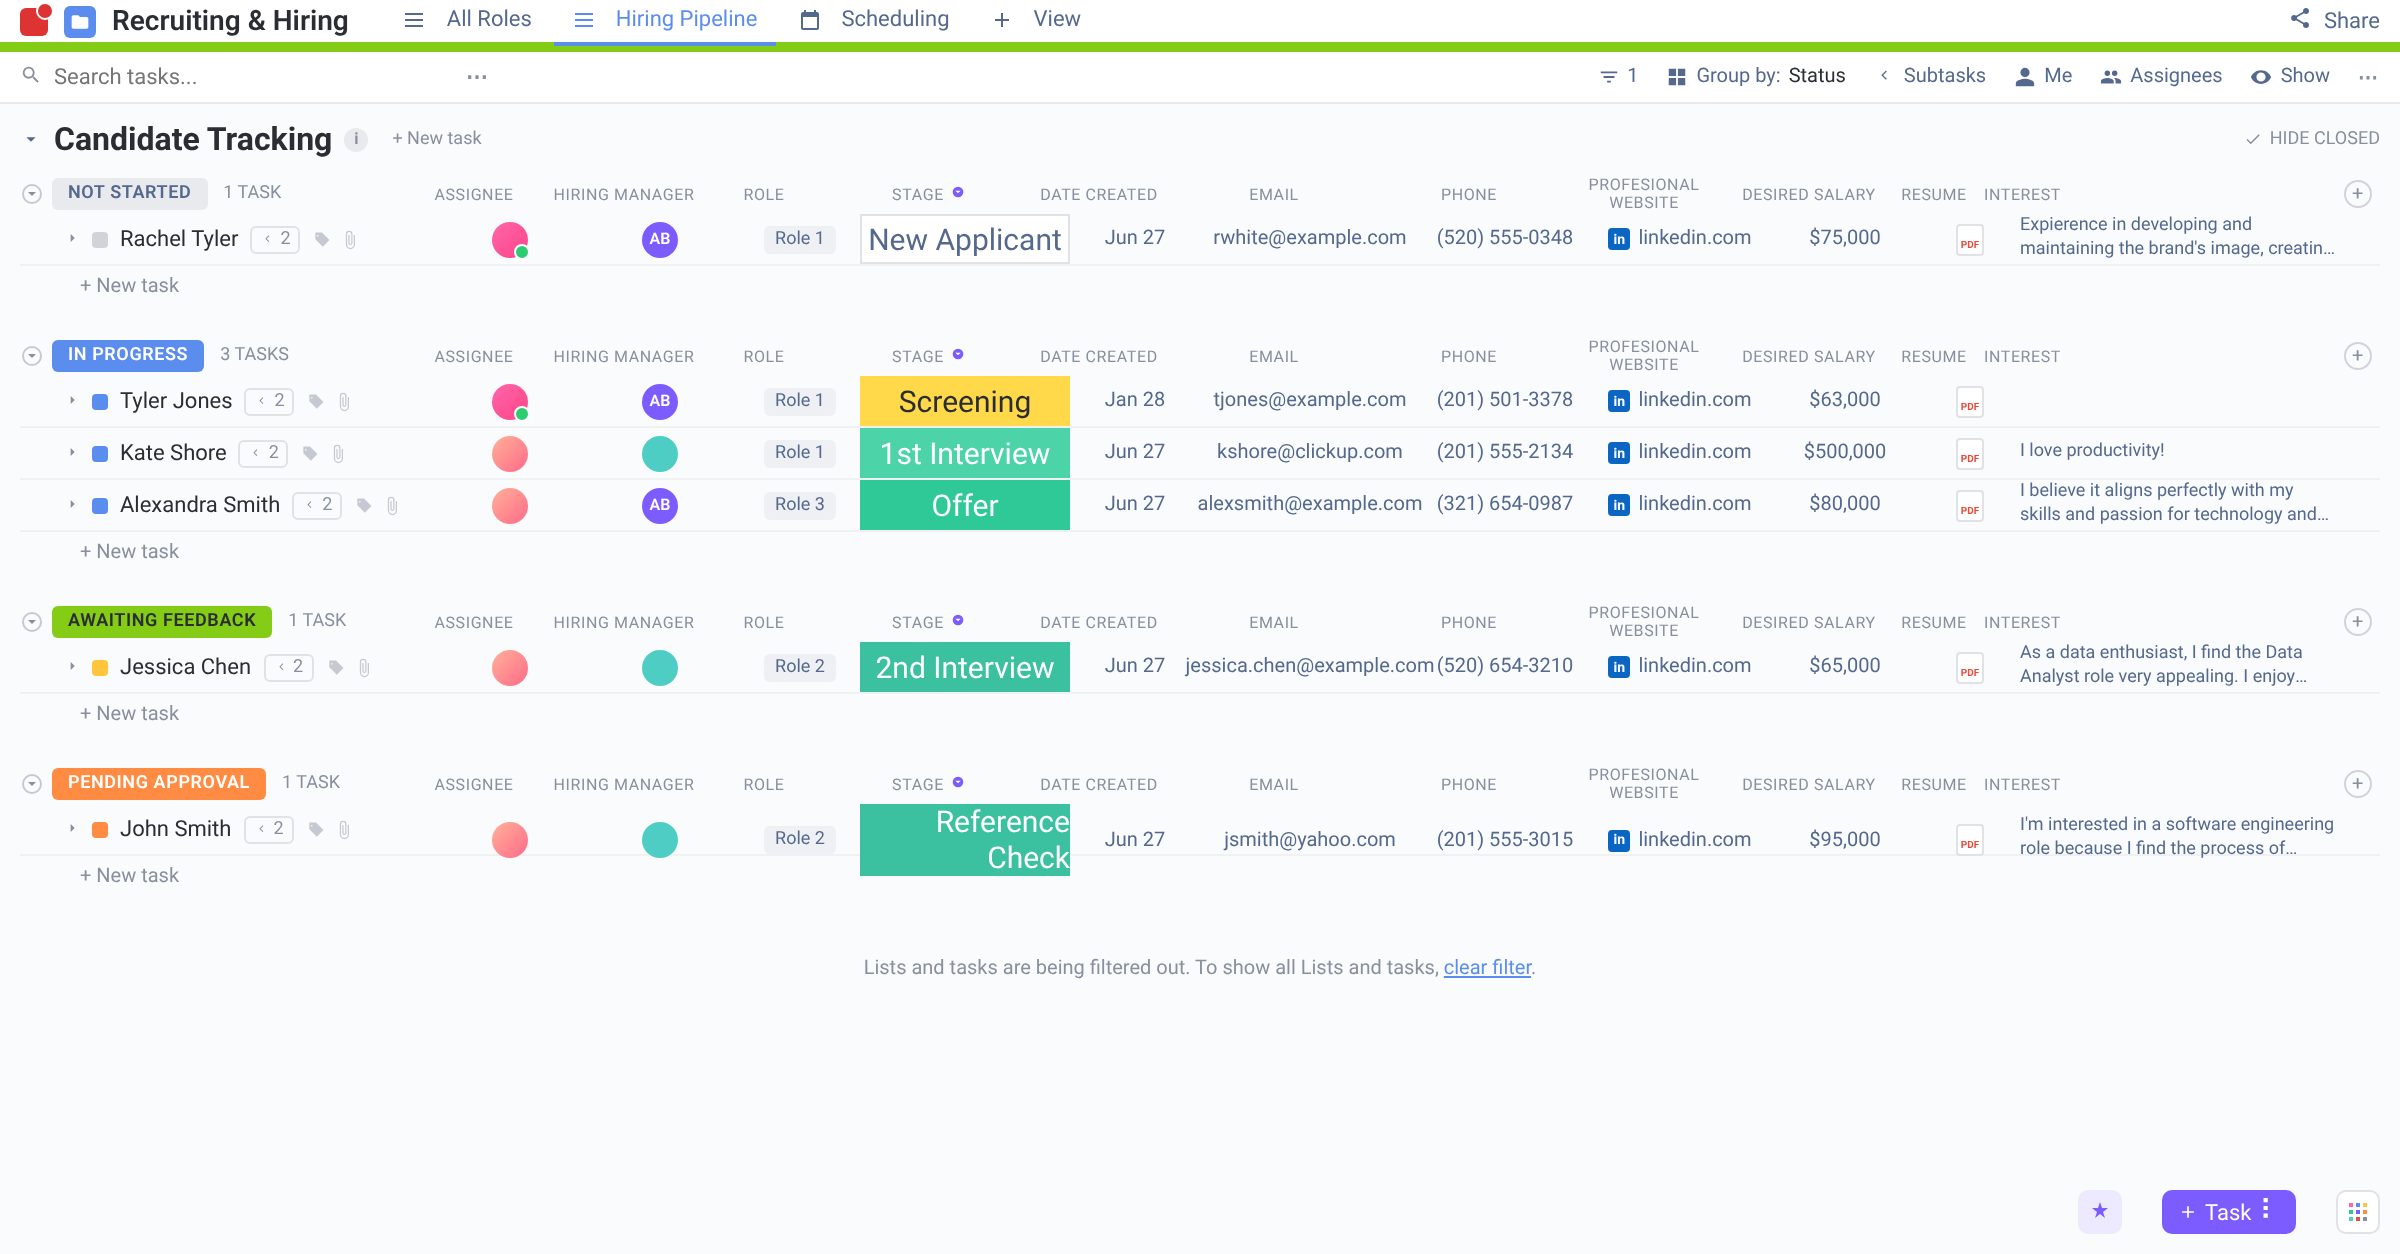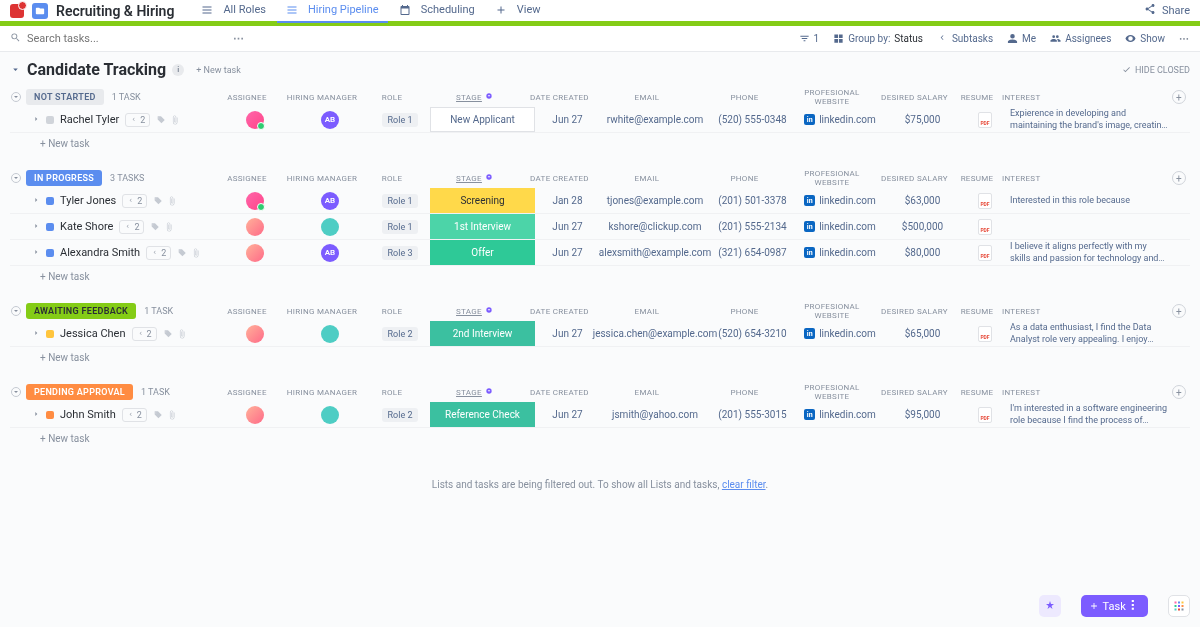--- a/index.html
+++ b/index.html
@@ -43,24 +43,24 @@
 .group { margin-bottom: 14px; }
 .group-hdr-row { display: flex; align-items: center; height: 20px; position: relative; }
 .group-toggle { width: 12px; height: 12px; margin-right: 4px; cursor: pointer; }
 .group-toggle svg { width: 12px; height: 12px; fill: #87909e; }
 .status-pill { display: inline-flex; align-items: center; padding: 3px 8px; border-radius: 3px; font-size: 9px; font-weight: 600; text-transform: uppercase; letter-spacing: 0.3px; }
 .pill-not-started { background: #e8eaed; color: #54698d; }
 .pill-in-progress { background: #5b8def; color: #fff; }
 .pill-awaiting { background: #84cc16; color: #2a2e34; }
 .pill-pending { background: #ff8c42; color: #fff; }
 .task-count { font-size: 9px; color: #87909e; margin-left: 8px; }
-.col-headers { position: absolute; left: 202px; right: 0; display: grid; grid-template-columns: 70px 80px 60px 105px 65px 110px 85px 90px 75px 50px 1fr 18px; font-size: 8px; color: #87909e; text-transform: uppercase; letter-spacing: 0.3px; align-items: center; }
+.col-headers { position: absolute; left: 192px; right: 0; display: grid; grid-template-columns: 70px 80px 60px 105px 65px 110px 85px 90px 75px 50px 1fr 18px; font-size: 8px; color: #87909e; text-transform: uppercase; letter-spacing: 0.3px; align-items: center; }
 .col-headers > div { text-align: center; }
 .col-headers .left { text-align: left; }
-.stage-hdr { display: flex; align-items: center; justify-content: center; gap: 3px; text-decoration: underline; }
+.stage-hdr { display: flex; align-items: center; justify-content: center; gap: 3px; }
 .stage-caret svg { width: 8px; height: 8px; fill: #87909e; }
 .plus-col { width: 14px; height: 14px; border: 1px solid #d0d4da; border-radius: 50%; display: flex; align-items: center; justify-content: center; font-size: 10px; color: #87909e; cursor: pointer; }
 
 .row { display: flex; align-items: stretch; min-height: 26px; border-bottom: 1px solid #f0f1f3; position: relative; }
 .row-left { display: flex; align-items: center; width: 210px; padding-left: 22px; gap: 6px; }
 .row-caret svg { width: 8px; height: 8px; fill: #87909e; }
 .status-dot { width: 8px; height: 8px; border-radius: 2px; flex-shrink: 0; }
 .dot-grey { background: #d0d4da; }
 .dot-blue { background: #5b8def; }
 .dot-yellow { background: #ffc53d; }
@@ -77,21 +77,21 @@
 
 .avatar { width: 18px; height: 18px; border-radius: 50%; display: inline-flex; align-items: center; justify-content: center; font-size: 8px; font-weight: 600; color: #fff; position: relative; }
 .av-1 { background: linear-gradient(135deg,#f6a,#f48); }
 .av-2 { background: #7c5cff; }
 .av-green-dot::after { content:""; position:absolute; bottom:-1px; right:-1px; width:6px;height:6px;background:#2ecc71;border:1px solid #fff;border-radius:50%; }
 .av-3 { background: linear-gradient(135deg,#ffb199,#ff6a88); }
 .av-5 { background: #4ecdc4; }
 
 .role-chip { display: inline-block; background: #eef0f3; color: #54698d; font-size: 9px; padding: 2px 6px; border-radius: 3px; }
 
-.stage-cell { height: 100%; display: flex; align-items: center; justify-content: center; font-size: 10px; }
+.stage-cell { height: 100%; display: flex; align-items: center; justify-content: center; font-size: 15px; text-align: right; }
 .stage-new-applicant { background: #fff; border: 1px solid #e0e2e6; color: #54698d; }
 .stage-screening { background: #ffd94a; color: #2a2e34; }
 .stage-1st { background: #4cd4a8; color: #fff; }
 .stage-offer { background: #2ec997; color: #fff; }
 .stage-2nd { background: #3bc0a0; color: #fff; }
 .stage-ref { background: #3bc0a0; color: #fff; }
 
 .linkedin { display: inline-flex; align-items: center; gap: 4px; }
 .linkedin-icon { width: 11px; height: 11px; background: #0a66c2; border-radius: 2px; display: inline-flex; align-items: center; justify-content: center; color: #fff; font-size: 7px; font-weight: bold; }
 
@@ -379,23 +379,20 @@
         <div class="cell">Jan 28</div>
         <div class="cell">tjones@example.com</div>
         <div class="cell">(201) 501-3378</div>
         <div class="cell">
               <span class="linkedin"><span class="linkedin-icon">in</span>linkedin.com</span>
             </div>
         <div class="cell">$63,000</div>
         <div class="cell">
               <span class="pdf-icon"></span>
             </div>
-        <div class="cell left">
-              <div class="interest-text">Interested in this role because</div>
-            </div>
         <div class="cell"></div>
       </div>
     </div>
     <div class="row">
       <div class="row-left">
         <span class="row-caret"><svg viewBox="0 0 24 24">
                 <path d="M10 6l6 6-6 6z"></path>
               </svg></span>
         <span class="status-dot dot-blue"></span>
         <span class="task-name">Kate Shore</span>
@@ -424,20 +421,23 @@
         <div class="cell stage-cell stage-1st">1st Interview</div>
         <div class="cell">Jun 27</div>
         <div class="cell">kshore@clickup.com</div>
         <div class="cell">(201) 555-2134</div>
         <div class="cell">
               <span class="linkedin"><span class="linkedin-icon">in</span>linkedin.com</span>
             </div>
         <div class="cell">$500,000</div>
         <div class="cell">
               <span class="pdf-icon"></span>
+            </div>
+        <div class="cell left">
+              <div class="interest-text">I love productivity!</div>
             </div>
         <div class="cell"></div>
       </div>
     </div>
     <div class="row">
       <div class="row-left">
         <span class="row-caret"><svg viewBox="0 0 24 24">
                 <path d="M10 6l6 6-6 6z"></path>
               </svg></span>
         <span class="status-dot dot-blue"></span>

